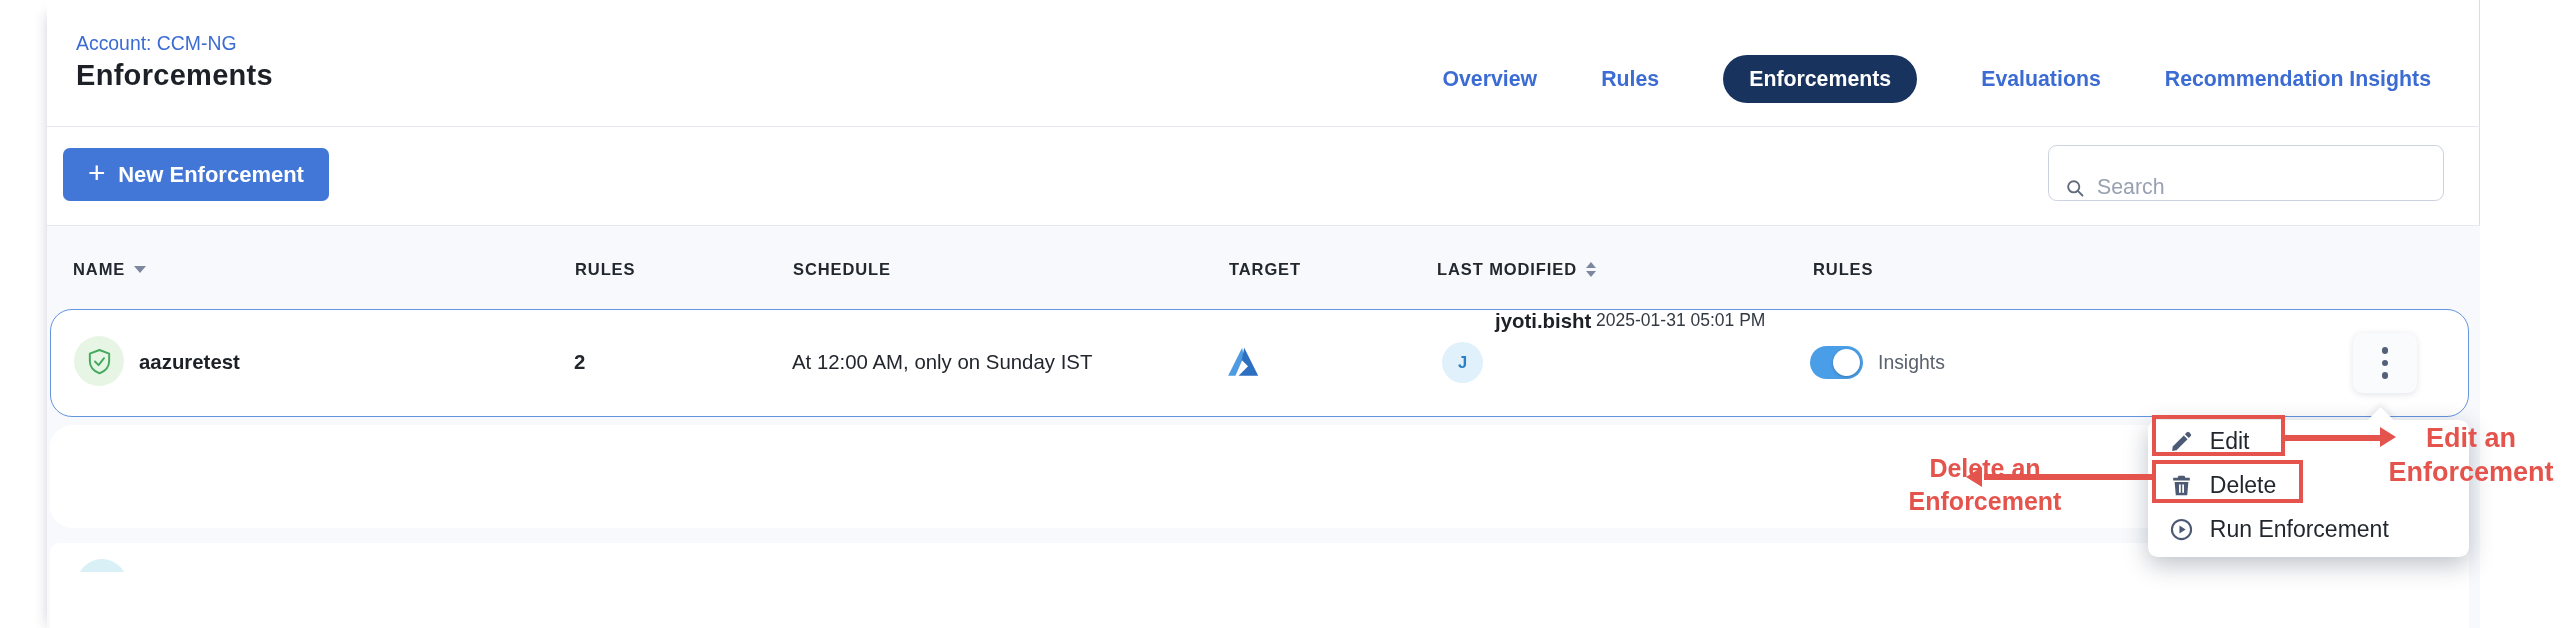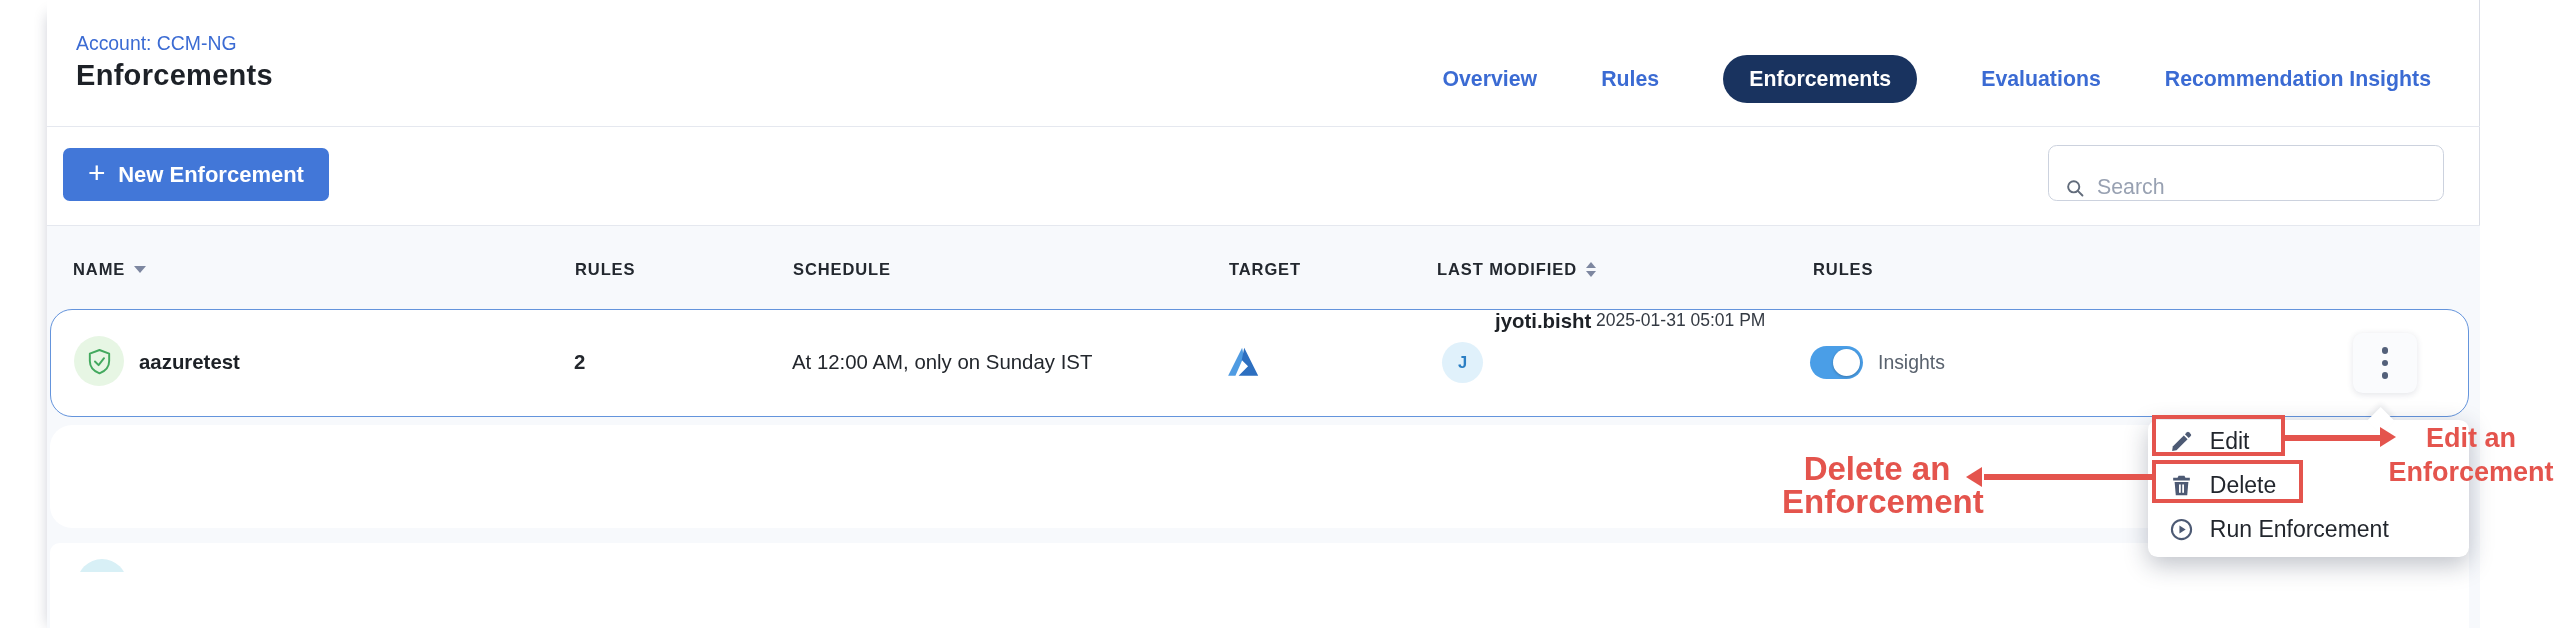--- a/index.html
+++ b/index.html
@@ -87,21 +87,21 @@
   #edit-red-box{left:2152px;top:415px;width:133px;height:41px;border:4.8px solid #e4544d}
   #delete-red-box{left:2152px;top:460px;width:151px;height:43px;border:4.8px solid #e4544d}
   #arrow-right-line{left:2285px;top:435px;width:97px;height:5.8px;background:#e4544d}
   #arrow-right-head{left:2380px;top:427px;width:0;height:0;border-left:16.5px solid #e4544d;
                     border-top:10.7px solid transparent;border-bottom:10.7px solid transparent}
   #arrow-left-line{left:1984px;top:474px;width:168px;height:5.8px;background:#e4544d}
   #arrow-left-head{left:1966px;top:467px;width:0;height:0;border-right:16.5px solid #e4544d;
                    border-top:10.7px solid transparent;border-bottom:10.7px solid transparent}
   .ann-text{text-align:center;font-weight:bold;color:#e4544d}
   #ann-edit{left:2372px;top:421px;width:198px;font-size:27px;line-height:34px}
-  #ann-delete{left:1782px;top:452px;width:190px;font-size:33px;line-height:33px}
+  #ann-delete{left:1890px;top:452px;width:190px;font-size:25px;line-height:33px}
 </style>
 </head>
 <body>
 
 <div id="page">
   <div class="panel"></div>
 
   <div class="account-link">Account: CCM-NG</div>
   <div class="page-title">Enforcements</div>
 

